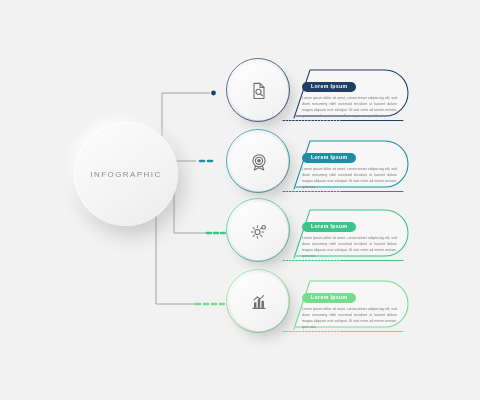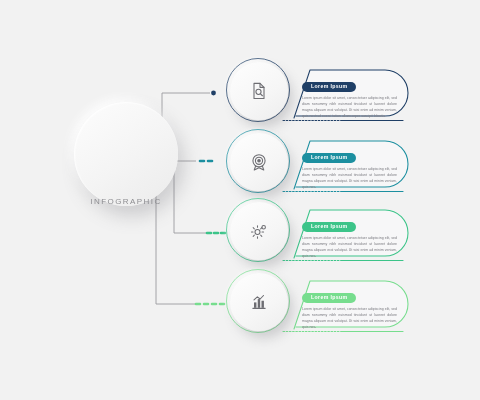--- a/index.html
+++ b/index.html
@@ -19,31 +19,31 @@
     position: absolute;
     left: 0; top: 0;
     width: 480px;
     height: 400px;
   }
 
   
   #hub {
     position: absolute;
     left: 74px;
-    top: 102px;
+    top: 122px;
     width: 104px;
     height: 104px;
     border-radius: 50%;
     background: linear-gradient(145deg, #fdfdfd 0%, #f4f4f4 55%, #ebebeb 100%);
     box-shadow:
       6px 10px 18px rgba(120,120,125,0.30),
       -4px -4px 10px rgba(255,255,255,0.95),
       inset 1px 1px 2px rgba(255,255,255,0.9);
     display: flex;
-    align-items: flex-end;
+    align-items: center;
     justify-content: center;
     z-index: 6;
   }
   #hub-label {
     font-size: 8px;
     letter-spacing: 1.45px;
     color: #8e8e92;
     font-weight: 400;
     white-space: nowrap;
   }

